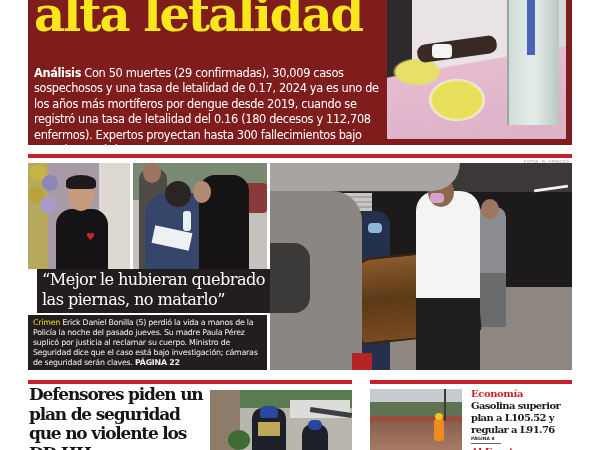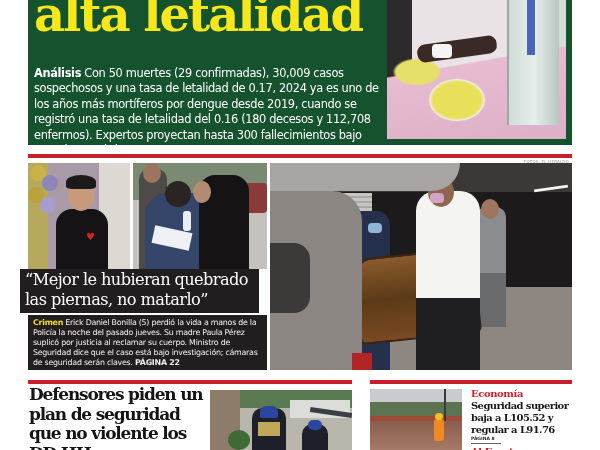--- a/index.html
+++ b/index.html
@@ -1,20 +1,20 @@
 <!DOCTYPE html>
 <html><head>
 <meta charset="utf-8">
 <style>
   html, body { margin:0; padding:0; }
   body { width:600px; height:450px; overflow:hidden; background:#ffffff; position:relative; font-family:"DejaVu Sans", sans-serif; }
   .abs { position:absolute; }
 
   
-  #lead { left:28px; top:0; width:544px; height:145px; background:#14532d; }
+  #lead { left:28px; top:0; width:544px; height:145px; background:#7f1d1d; }
   #headline { left:6px; top:-14px; font-family:"DejaVu Serif", serif; font-weight:bold; font-size:48px; line-height:56px; color:#f7e71b; letter-spacing:-2px; white-space:nowrap; }
   #lead-text { left:6px; top:50px; width:350px; color:#ffffff; font-family:"DejaVu Sans", sans-serif; font-size:11.4px; line-height:15.4px; letter-spacing:-0.35px;margin-top:16px; }
   #lead-text .kicker { font-weight:bold; }
   #hosp-photo { left:359px; top:0; width:179px; height:139px; overflow:hidden;
     background:
       radial-gradient(ellipse 40px 30px at 70px 100px, #e8e05a 60%, #f2eadb 68%, transparent 72%),
       radial-gradient(ellipse 35px 20px at 30px 72px, #e6df6a 60%, transparent 70%),
       linear-gradient(170deg, transparent 45%, #e7bcd0 46%, #dcb0c6 100%),
       linear-gradient(90deg, #2d2a2e 0 14%, #e9e3e6 14% 70%, #d3dcd6 70% 100%);
   }
@@ -43,25 +43,25 @@
   #photo-hug .man-left { left:6px; top:6px; width:28px; height:100px; background:#4d4a47; border-radius:10px 10px 0 0; }
   #photo-hug .man-left-head { left:10px; top:0; width:18px; height:20px; background:#9c7460; border-radius:50%; }
   #photo-hug .back { left:12px; top:30px; width:70px; height:76px; background:#36456a; border-radius:22px 22px 0 0; }
   #photo-hug .back-head { left:32px; top:18px; width:26px; height:26px; background:#2a2522; border-radius:50%; }
   #photo-hug .woman { left:66px; top:12px; width:50px; height:94px; background:#151314; border-radius:16px 16px 0 0; }
   #photo-hug .woman-face { left:60px; top:18px; width:18px; height:22px; background:#b38a72; border-radius:50%; }
   #photo-hug .paper { left:20px; top:66px; width:38px; height:18px; background:#eef0f4; transform:rotate(12deg); }
   #photo-hug .bottle { left:50px; top:48px; width:8px; height:20px; background:#e9eef2; border-radius:3px; }
   #photo-hug .car { left:100px; top:20px; width:34px; height:30px; background:#8a3a3a; border-radius:4px; }
 
-  #quote-box { left:20px; top:269px; width:239px; height:44px; background:#221e1f; }
+  #quote-box { left:37px; top:269px; width:239px; height:44px; background:#221e1f; }
   #quote { left:5px; top:1px; width:234px; font-family:"DejaVu Serif", serif; font-size:16.2px; line-height:20px; color:#ffffff; letter-spacing:-0.6px; }
   #crime-box { left:28px; top:315px; width:239px; height:55px; background:#221e1f; }
   #crime-text { left:5px; top:3px; width:232px; font-family:"DejaVu Sans", sans-serif; font-size:7.9px; line-height:10px; color:#f1f1f1; letter-spacing:-0.25px; }
-  #crime-text .kicker { color:#f5df1a; font-weight:bold; }
+  #crime-text .kicker { color:#f5df1a; font-weight:normal; }
   #crime-text .page { font-weight:bold; }
 
   #photo-coffin { left:270px; top:163px; width:302px; height:207px; overflow:hidden;
     background: linear-gradient(180deg, #3b3837 0 14%, #1c1a1b 14% 60%, #8d8681 60% 100%); }
   #photo-coffin .tailgate { left:0; top:0; width:190px; height:28px; background:#a8a4a1; border-radius:0 0 40px 0; }
   #photo-coffin .car-side { left:0; top:28px; width:92px; height:179px; background:#8b8681; border-radius:0 30px 0 0; }
   #photo-coffin .window { left:0; top:80px; width:40px; height:70px; background:#3c3a39; border-radius:0 16px 16px 0; }
   #photo-coffin .taillight { left:82px; top:190px; width:20px; height:17px; background:#b32424; }
   #photo-coffin .shutter { left:50px; top:30px; width:52px; height:90px; background:repeating-linear-gradient(180deg,#c7c6c3 0 3px,#a9a8a5 3px 5px); }
   #photo-coffin .man1 { left:78px; top:48px; width:42px; height:159px; background:#25304c; border-radius:14px 14px 0 0; }
@@ -187,16 +187,16 @@
 </div>
 
 <div id="photo-flood" class="abs">
   <div class="pole abs"></div>
   <div class="water abs"></div>
   <div class="worker abs"></div>
   <div class="worker-head abs"></div>
 </div>
 
 <div id="eco-kicker" class="abs">Economía</div>
-<div id="eco-head" class="abs">Seguridad superior baja a L105.52 y regular a L91.76</div>
+<div id="eco-head" class="abs">Gasolina superior plan a L105.52 y regular a L91.76</div>
 <div id="eco-page" class="abs">PÁGINA 8</div>
 <div id="eco-rule" class="abs"></div>
 <div id="alfrente" class="abs">Al Frente</div>
 
 </body></html>

